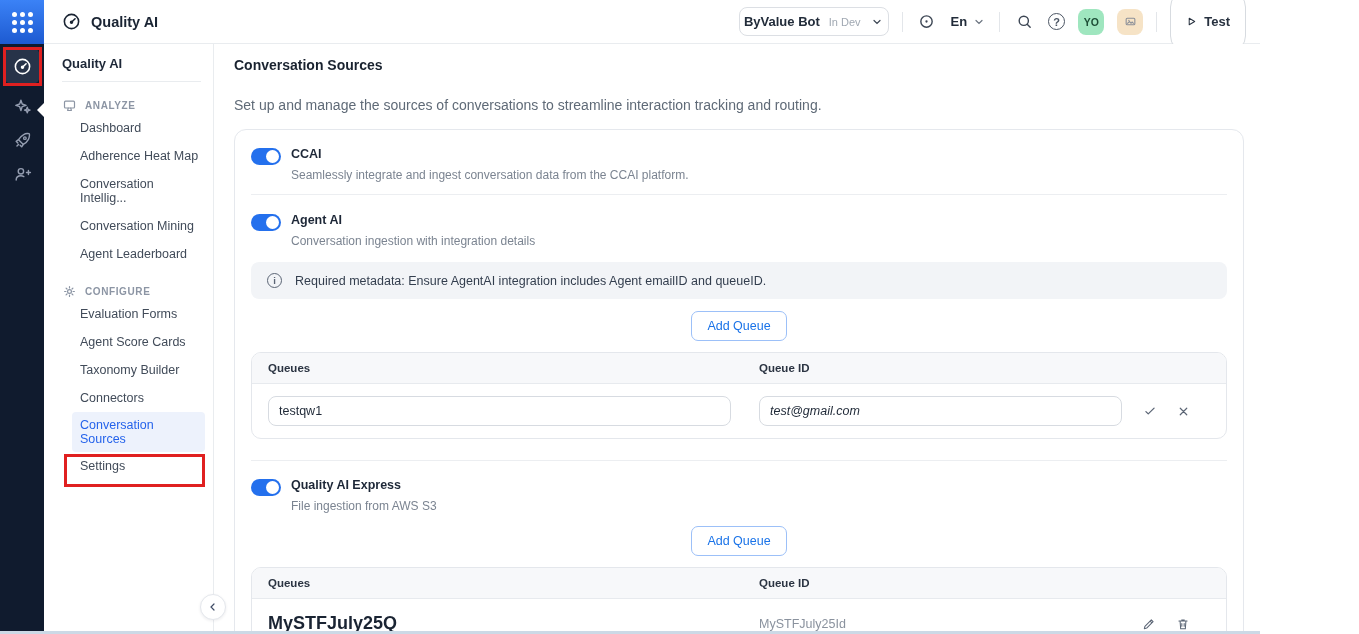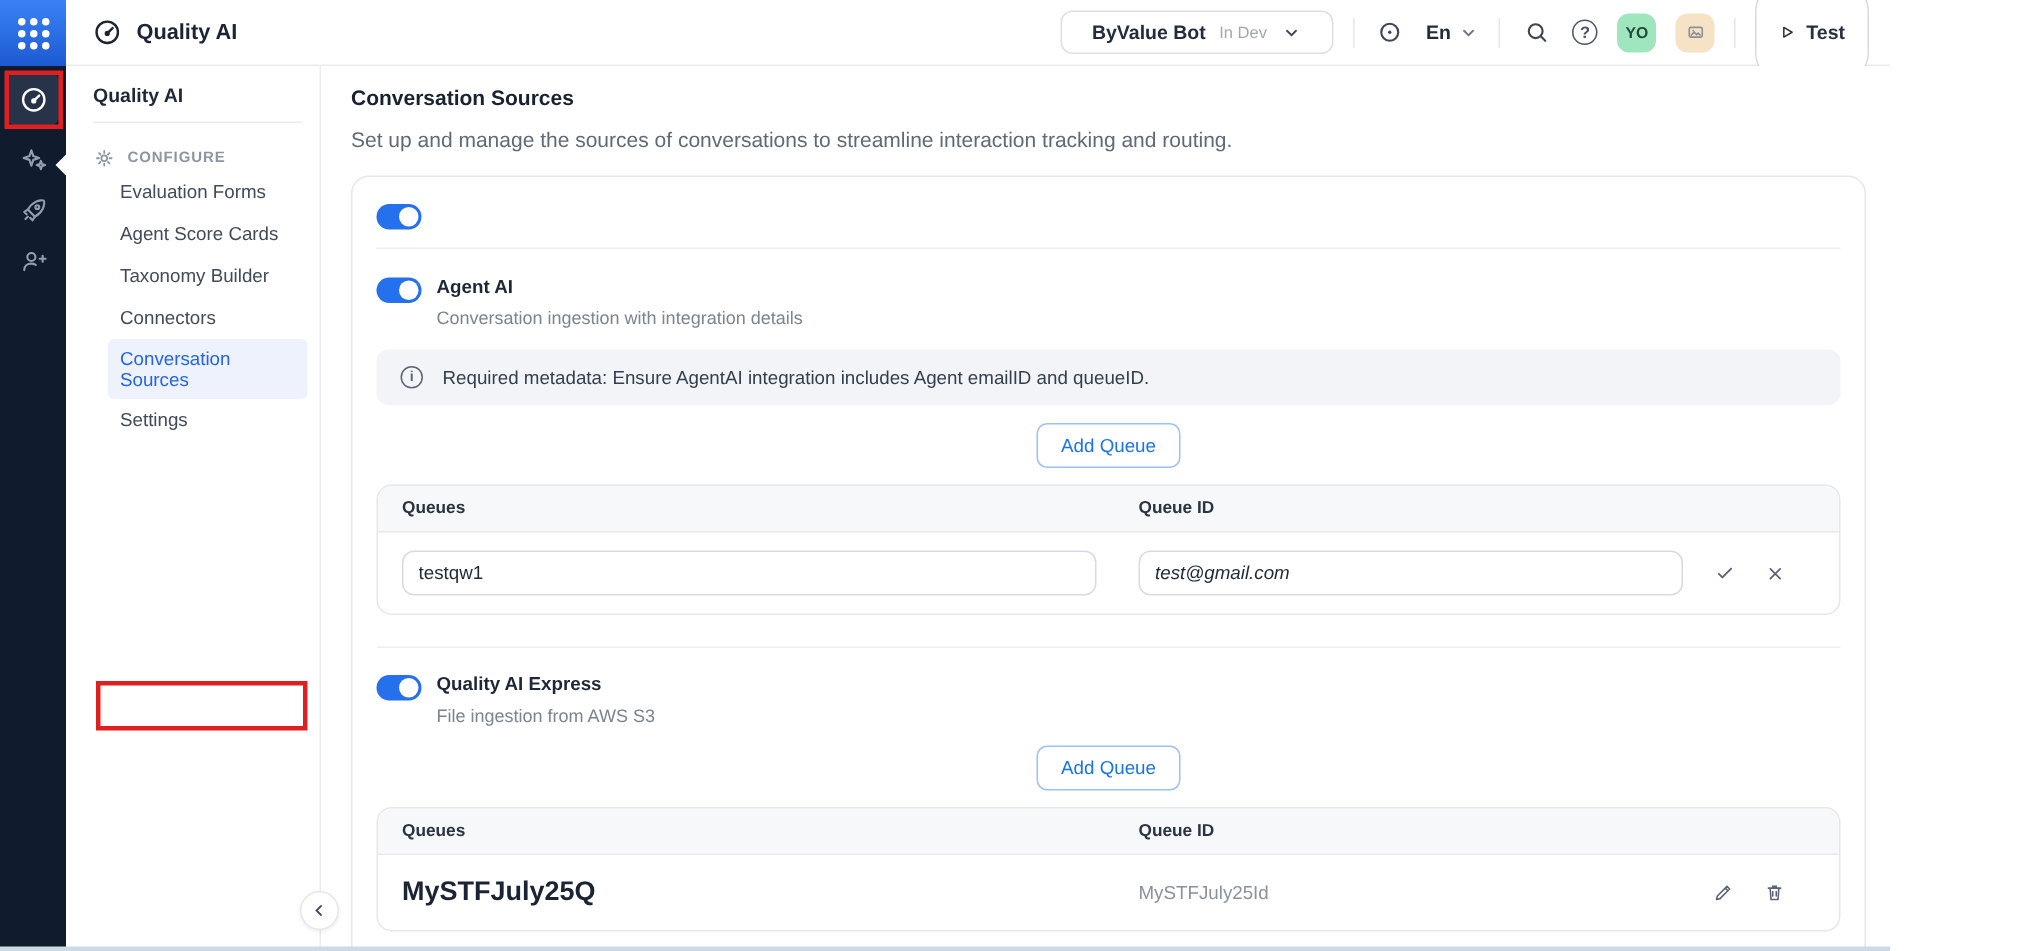--- a/index.html
+++ b/index.html
@@ -14,21 +14,21 @@
   .grid-dots { display:grid; grid-template-columns:repeat(3,5px); grid-gap:3px; }
   .grid-dots i { width:5px; height:5px; border-radius:50%; background:#fff; }
 
   
   .header { position:absolute; left:44px; top:0; right:0; height:44px; background:#fff;
     border-bottom:1px solid #e9ecef; display:flex; align-items:center; padding:0 14px 0 16px; }
   .brand { display:flex; align-items:center; gap:9px; }
   .brand-title { font-size:14.5px; font-weight:700; color:#1a2433; }
   .hdr-right { margin-left:auto; display:flex; align-items:center; gap:13px; }
   .bot-pill { display:flex; align-items:center; gap:9px; border:1px solid #dcdfe4; border-radius:8px;
-    padding:6px 20px; background:#fff; cursor:pointer;margin-left:10px; }
+    padding:6px 4px; background:#fff; cursor:pointer;margin-left:10px; }
   .bot-name { font-size:13px; font-weight:700; color:#222c3a; }
   .bot-env { font-size:11px; color:#a0a8b2; }
   .vdiv { width:1px; height:20px; background:#e3e6ea; }
   .hicon { color:#3c4654; display:flex; align-items:center; justify-content:center; width:22px; height:22px; cursor:pointer; }
   .lang { display:flex; align-items:center; gap:5px; cursor:pointer; }
   .lang-label { font-size:13px; font-weight:700; color:#222c3a; }
   .help-badge { width:17px; height:17px; border-radius:50%; border:1.4px solid #4b5563; color:#4b5563;
     font-size:11px; font-weight:700; display:flex; align-items:center; justify-content:center; cursor:pointer; }
   .avatar { width:26px; height:26px; border-radius:8px; display:flex; align-items:center; justify-content:center;
     font-size:10.5px; font-weight:700; color:#1d4d36; cursor:pointer; }
@@ -60,21 +60,21 @@
   .nav-item.active { margin-left:28px; padding:6px 8px; background:#edf2fc; color:var(--active-nav-text,#2563eb);
     border-radius:4px; }
   .collapse-btn { position:absolute; right:-13px; bottom:14px; width:26px; height:26px; border-radius:50%;
     background:#fff; border:1px solid #e4e7ec; box-shadow:0 1px 3px rgba(20,30,50,.08);
     display:flex; align-items:center; justify-content:center; color:#3f4c66; cursor:pointer; z-index:20; }
 
   
   .main { position:absolute; left:214px; top:44px; right:0; bottom:0; background:#fff;
     padding:13px 16px 0 20px; overflow:hidden; }
   .page-title { font-size:14px; font-weight:700; color:#19222f; }
-  .page-subtitle { margin-top:12px; font-size:14px; color:#5f6a77; }
+  .page-subtitle { margin-top:24px; font-size:14px; color:#5f6a77; }
   .card { margin-top:16px; border:1px solid #e5e8ed; border-radius:12px; background:#fff; min-height:620px; }
 
   .src-row { display:flex; align-items:flex-start; gap:10px; padding:17px 16px 0 16px; }
   .toggle { flex:none; width:30px; height:17px; border-radius:10px; background:var(--accent-blue,#2470ed);
     position:relative; margin-top:1px; cursor:pointer; }
   .toggle::after { content:""; position:absolute; right:2px; top:2px; width:13px; height:13px; border-radius:50%; background:#fff; }
   .src-name { font-size:12.5px; font-weight:700; color:#1d2737; }
   .src-desc { margin-top:7px; font-size:12px; color:#7b8491; }
   .card-divider { height:1px; background:#eceef1; margin:12px 16px 0 16px; }
 
@@ -221,20 +221,36 @@
           <path d="M17 9.5h5M19.5 7v5"></path>
       </svg>
     </div>
     <span class="rail-caret"></span>
   </div>
 
   <div class="sidenav">
     <div class="sidenav-title">Quality AI</div>
     <div class="sidenav-divider"></div>
 
+    <div class="nav-section">
+      <div class="section-head">
+        <span class="sec-icon">
+          <svg width="15" height="15" viewBox="0 0 24 24" fill="none" stroke="currentColor" stroke-width="1.9" stroke-linecap="round">
+              <rect x="4" y="5" width="16" height="11" rx="1.6"></rect>
+              <path d="M9 20h6M10 16l-1 4M14 16l1 4"></path>
+            </svg>
+        </span>
+        <span class="section-label">ANALYZE</span>
+      </div>
+      <div class="nav-item">Dashboard</div>
+      <div class="nav-item">Adherence Heat Map</div>
+      <div class="nav-item">Conversation Intellig...</div>
+      <div class="nav-item">Conversation Mining</div>
+      <div class="nav-item">Agent Leaderboard</div>
+    </div>
 
 
     <div class="nav-section">
       <div class="section-head">
         <span class="sec-icon">
           <svg width="15" height="15" viewBox="0 0 24 24" fill="none" stroke="currentColor" stroke-width="1.9" stroke-linecap="round">
               <circle cx="12" cy="12" r="3.1"></circle>
               <path d="M12 4.2v2.1M12 17.7v2.1M4.2 12h2.1M17.7 12h2.1M6.5 6.5l1.5 1.5M16 16l1.5 1.5M17.5 6.5L16 8M8 16l-1.5 1.5"></path>
             </svg>
         </span>
@@ -256,20 +272,24 @@
   </div>
 
   <div class="main">
     <div class="page-title">Conversation Sources</div>
     <div class="page-subtitle">Set up and manage the sources of conversations to streamline interaction tracking and routing.</div>
 
     <div class="card">
 
       <div class="src-row">
         <span class="toggle"></span>
+        <div>
+          <div class="src-name">CCAI</div>
+          <div class="src-desc">Seamlessly integrate and ingest conversation data from the CCAI platform.</div>
+        </div>
       </div>
       <div class="card-divider"></div>
 
       <div class="src-row" style="padding-top:18px;">
         <span class="toggle"></span>
         <div>
           <div class="src-name">Agent AI</div>
           <div class="src-desc">Conversation ingestion with integration details</div>
         </div>
       </div>

